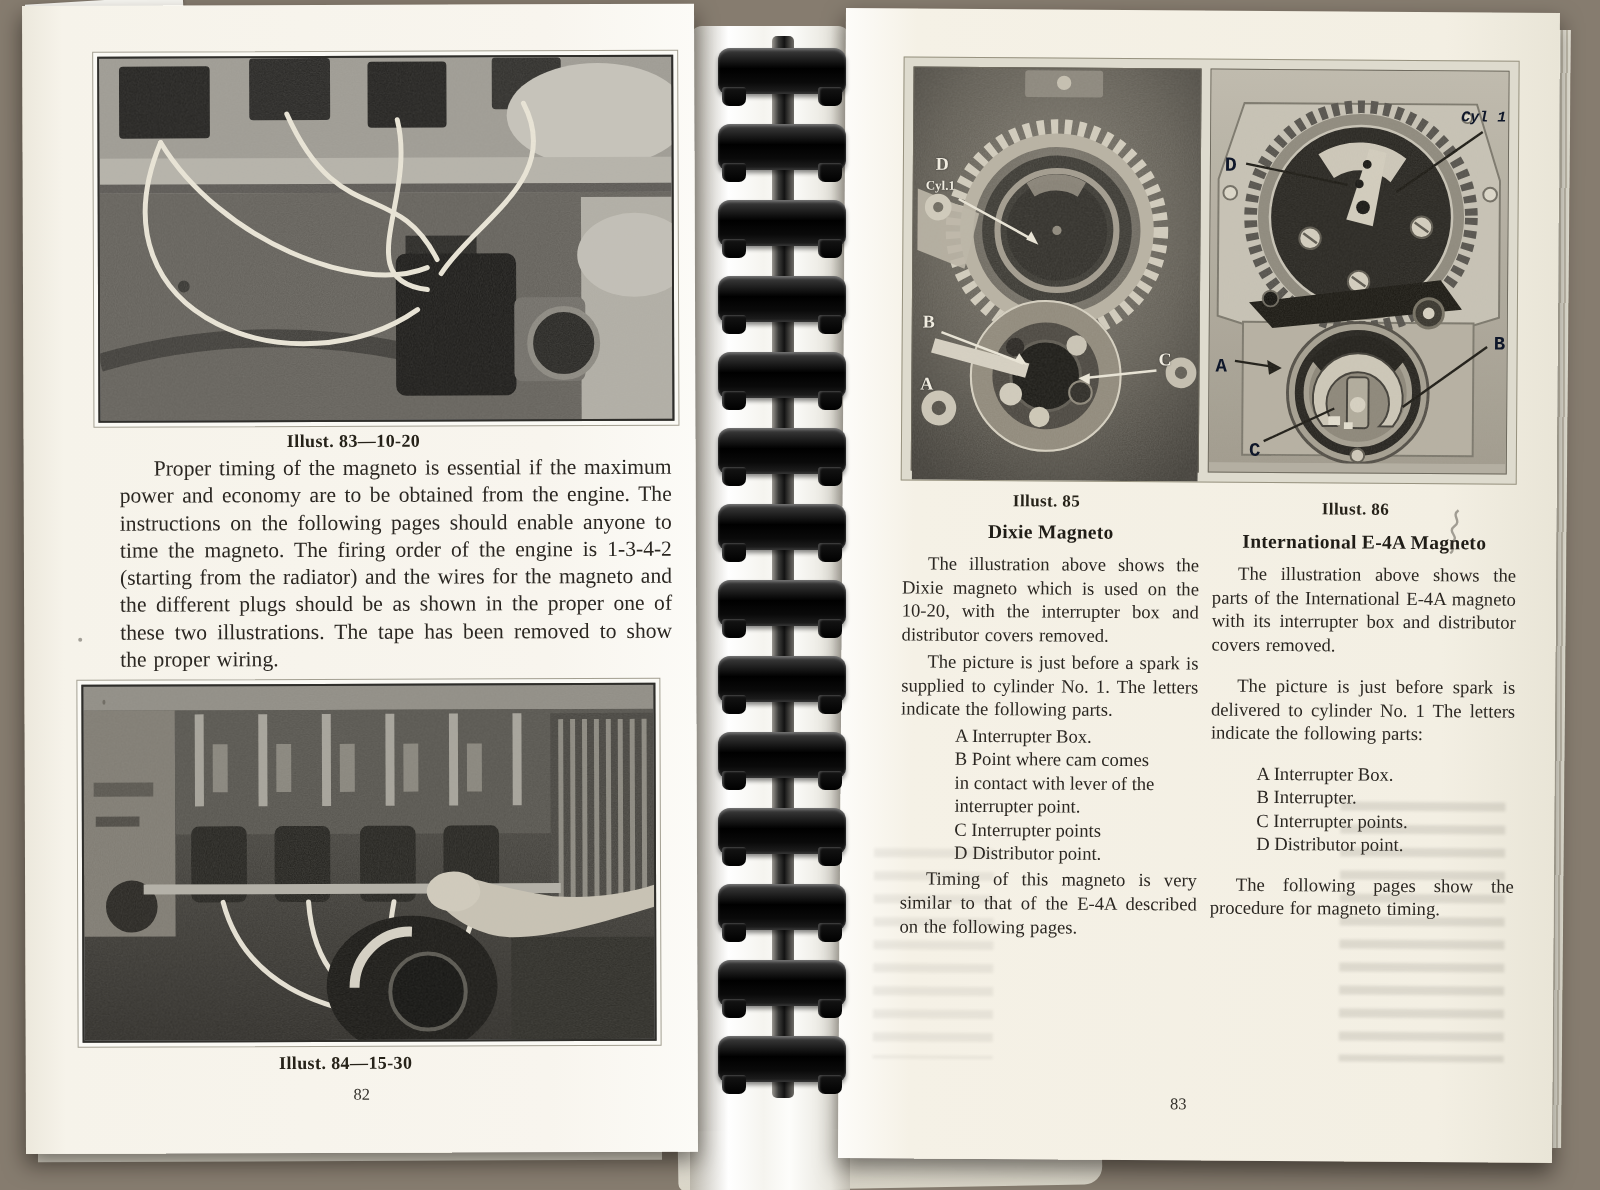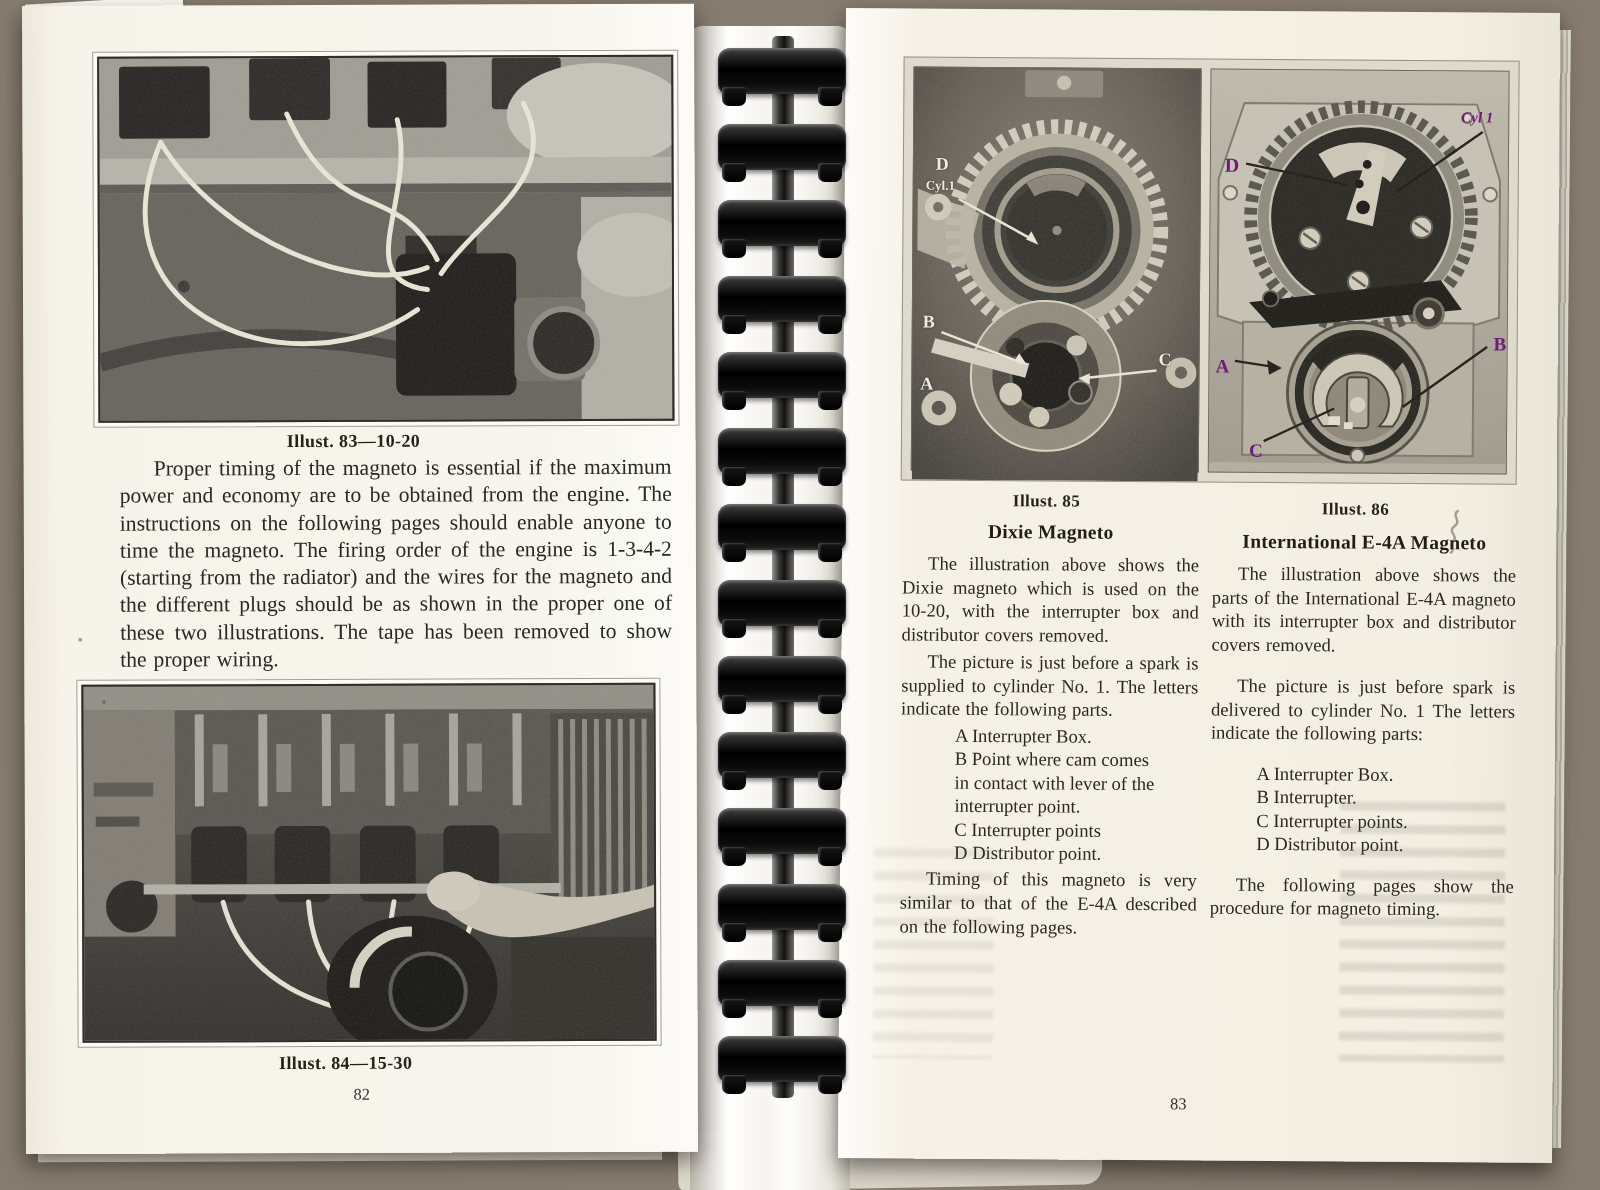--- a/index.html
+++ b/index.html
@@ -58,21 +58,21 @@
   .col h3{margin:0 0 9px 0;font-size:19.5px;text-align:center;color:#201d17;letter-spacing:.3px;white-space:nowrap;}
   .col p{margin:0;font-size:18.6px;line-height:23.7px;text-align:justify;text-indent:26px;word-spacing:1px;}
   .col .list{margin:3px 0 3px 54px;font-size:18.6px;line-height:23.4px;}
   .col .list div{margin:0;}
   .dixie-list{width:212px;}
   .e4a-list{margin:17px 0 17px 46px !important;}
   .mt{margin-top:17px !important;}
   .mt-s{margin-top:3px !important;}
   .photo-label{position:absolute;font-weight:700;z-index:3;font-family:"Liberation Serif","DejaVu Serif",serif;}
   .lab-light{color:#f0ece0;text-shadow:0 0 2px rgba(0,0,0,.6);}
-  .lab-dark{color:#701a75;}
+  .lab-dark{color:#0f172a;font-family:Liberation Mono, monospace;}
   .ghost{position:absolute;filter:blur(1.4px);opacity:.13;background:repeating-linear-gradient(180deg,#4a463e 0 9px,transparent 9px 23px);}
   .smudge{position:absolute;opacity:.55;}
 </style>
 </head>
 <body>
 
 <div class="under-bottom"></div>
 <div class="under-left"></div>
 <div class="sheet-corner"></div>
 <div class="page-edges"></div>

